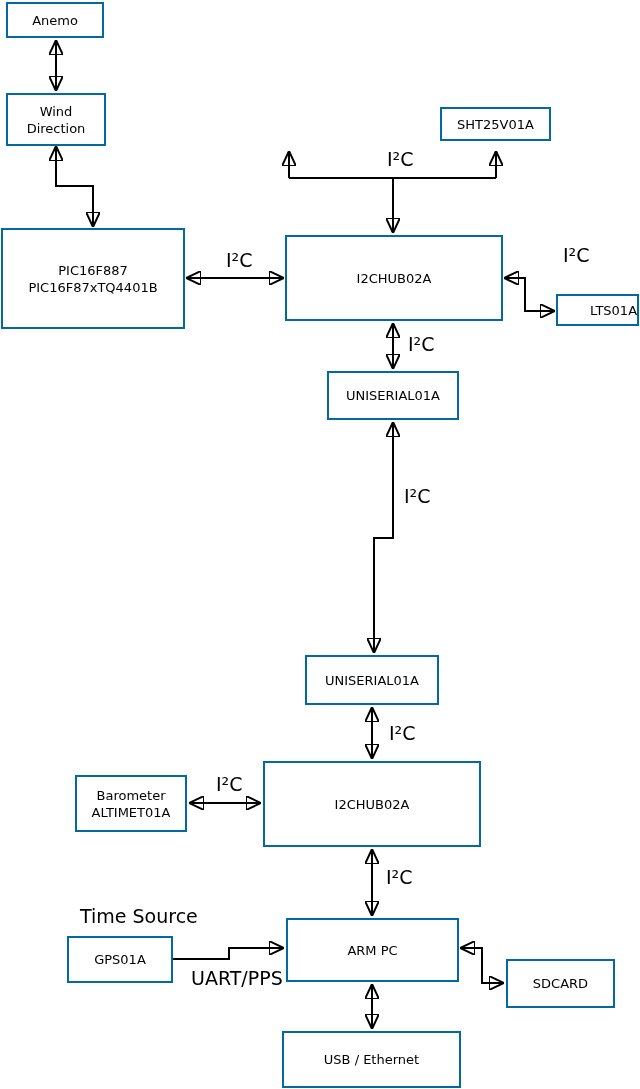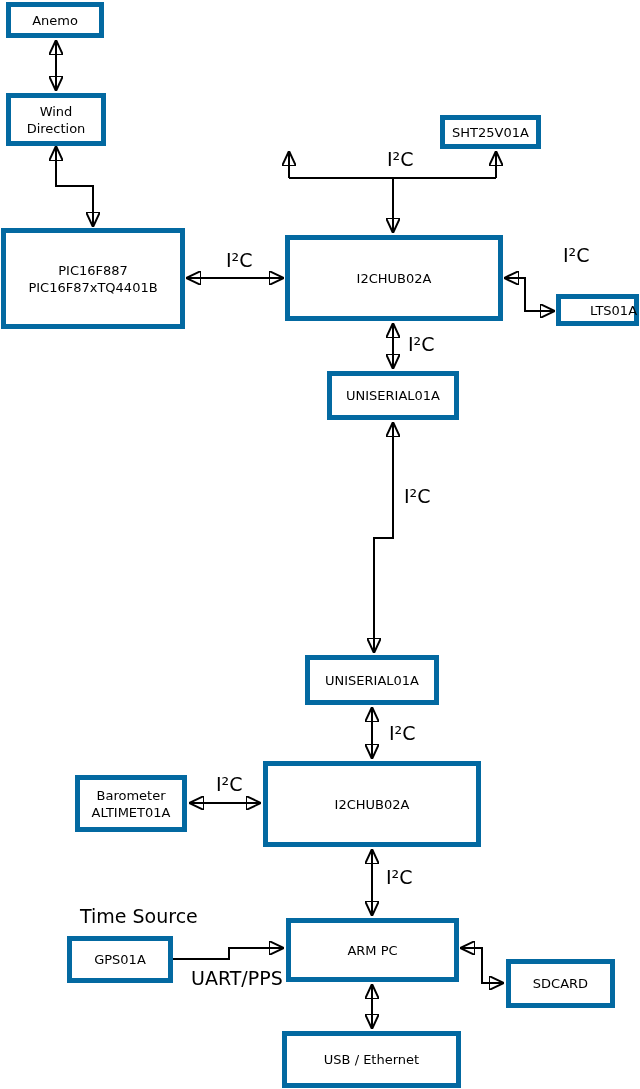--- a/index.html
+++ b/index.html
@@ -24,21 +24,21 @@
     height: 1089px;
   }
   svg.wires path {
     fill: none;
     stroke: #000000;
     stroke-width: 2;
   }
   .node {
     position: absolute;
     box-sizing: border-box;
-    border: 5px solid #0369a1;
+    border: 2px solid #0369a1;
     background: #ffffff;
     display: flex;
     align-items: center;
     justify-content: center;
     text-align: center;
     font-size: 13px;
     line-height: 17px;
     white-space: pre-line;
   }
   .edge-label {
@@ -82,21 +82,21 @@
 
   <div class="node" style="left:6px; top:2px; width:98px; height:36px;">Anemo</div>
 
   <div class="node" style="left:6px; top:93px; width:100px; height:53px;">Wind
 Direction</div>
 
   <div class="node" style="left:1px; top:228px; width:184px; height:101px;">PIC16F887
 PIC16F87xTQ4401B</div>
 
 
-  <div class="node" style="left:440px; top:115px; width:101px; height:34px;">SHT25V01A</div>
+  <div class="node" style="left:440px; top:107px; width:111px; height:34px;">SHT25V01A</div>
 
   <div class="node" style="left:285px; top:235px; width:218px; height:86px;">I2CHUB02A</div>
 
   <div class="node" style="left:556px; top:294px; width:83px; height:32px;padding-left:32px;">LTS01A</div>
 
   <div class="node" style="left:327px; top:371px; width:132px; height:49px;">UNISERIAL01A</div>
 
   <div class="node" style="left:305px; top:655px; width:134px; height:50px;">UNISERIAL01A</div>
 
   <div class="node" style="left:263px; top:761px; width:218px; height:86px;">I2CHUB02A</div>

